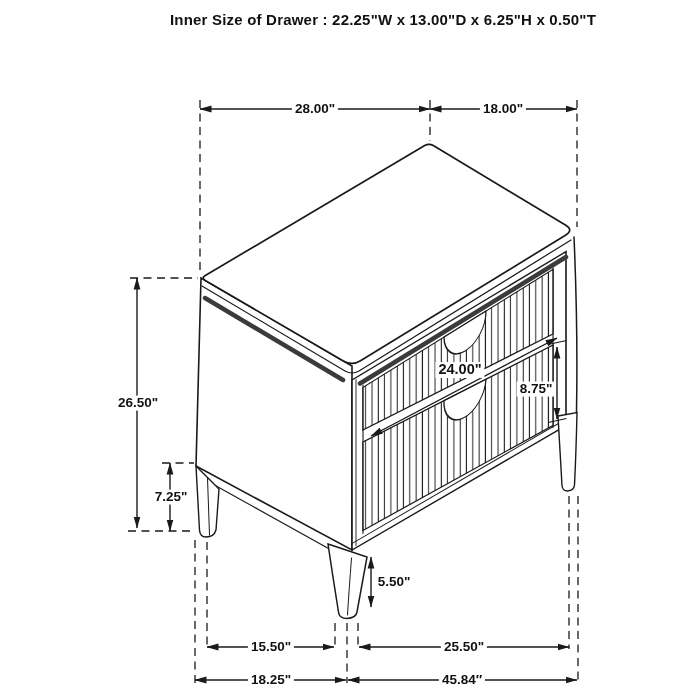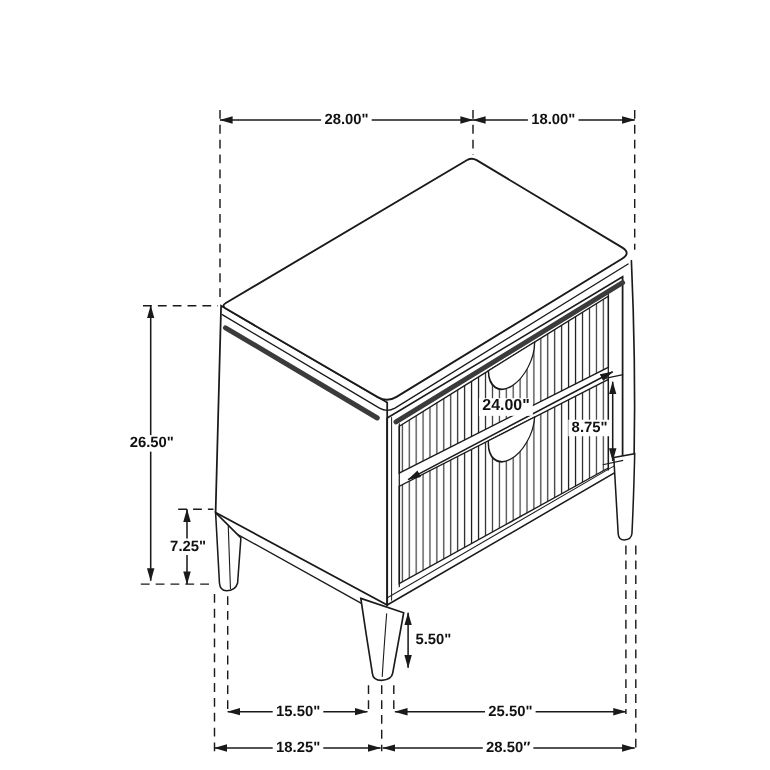--- a/index.html
+++ b/index.html
@@ -111,25 +111,26 @@
       <line x1="195" y1="540" x2="195" y2="683"></line>
       <line x1="207" y1="542" x2="207" y2="649"></line>
       <line x1="335" y1="623" x2="335" y2="649"></line>
       <line x1="347" y1="623" x2="347" y2="683"></line>
       <line x1="358" y1="623" x2="358" y2="649"></line>
       <line x1="569" y1="496" x2="569" y2="649"></line>
       <line x1="578" y1="496" x2="578" y2="683"></line>
     </g>
   </svg>
 
+  <div class="diagram-title">Inner Size of Drawer : 22.25"W x 13.00"D x 6.25"H x 0.50"T</div>
 
   <div class="dim-label" style="left:315px;top:109px;">28.00"</div>
   <div class="dim-label" style="left:503px;top:109px;">18.00"</div>
   <div class="dim-label" style="left:138px;top:403px;">26.50"</div>
   <div class="dim-label" style="left:171px;top:497px;">7.25"</div>
   <div class="dim-label big" style="left:460px;top:370px;">24.00"</div>
   <div class="dim-label" style="left:536px;top:389px;">8.75"</div>
   <div class="dim-label" style="left:394px;top:582px;">5.50"</div>
   <div class="dim-label" style="left:271px;top:647px;">15.50"</div>
   <div class="dim-label" style="left:464px;top:647px;">25.50"</div>
   <div class="dim-label" style="left:271px;top:680px;">18.25"</div>
-  <div class="dim-label" style="left:462px;top:680px;">28.50″</div>
+  <div class="dim-label" style="left:462px;top:680px;">45.84″</div>
 </div>
 
 </body></html>

